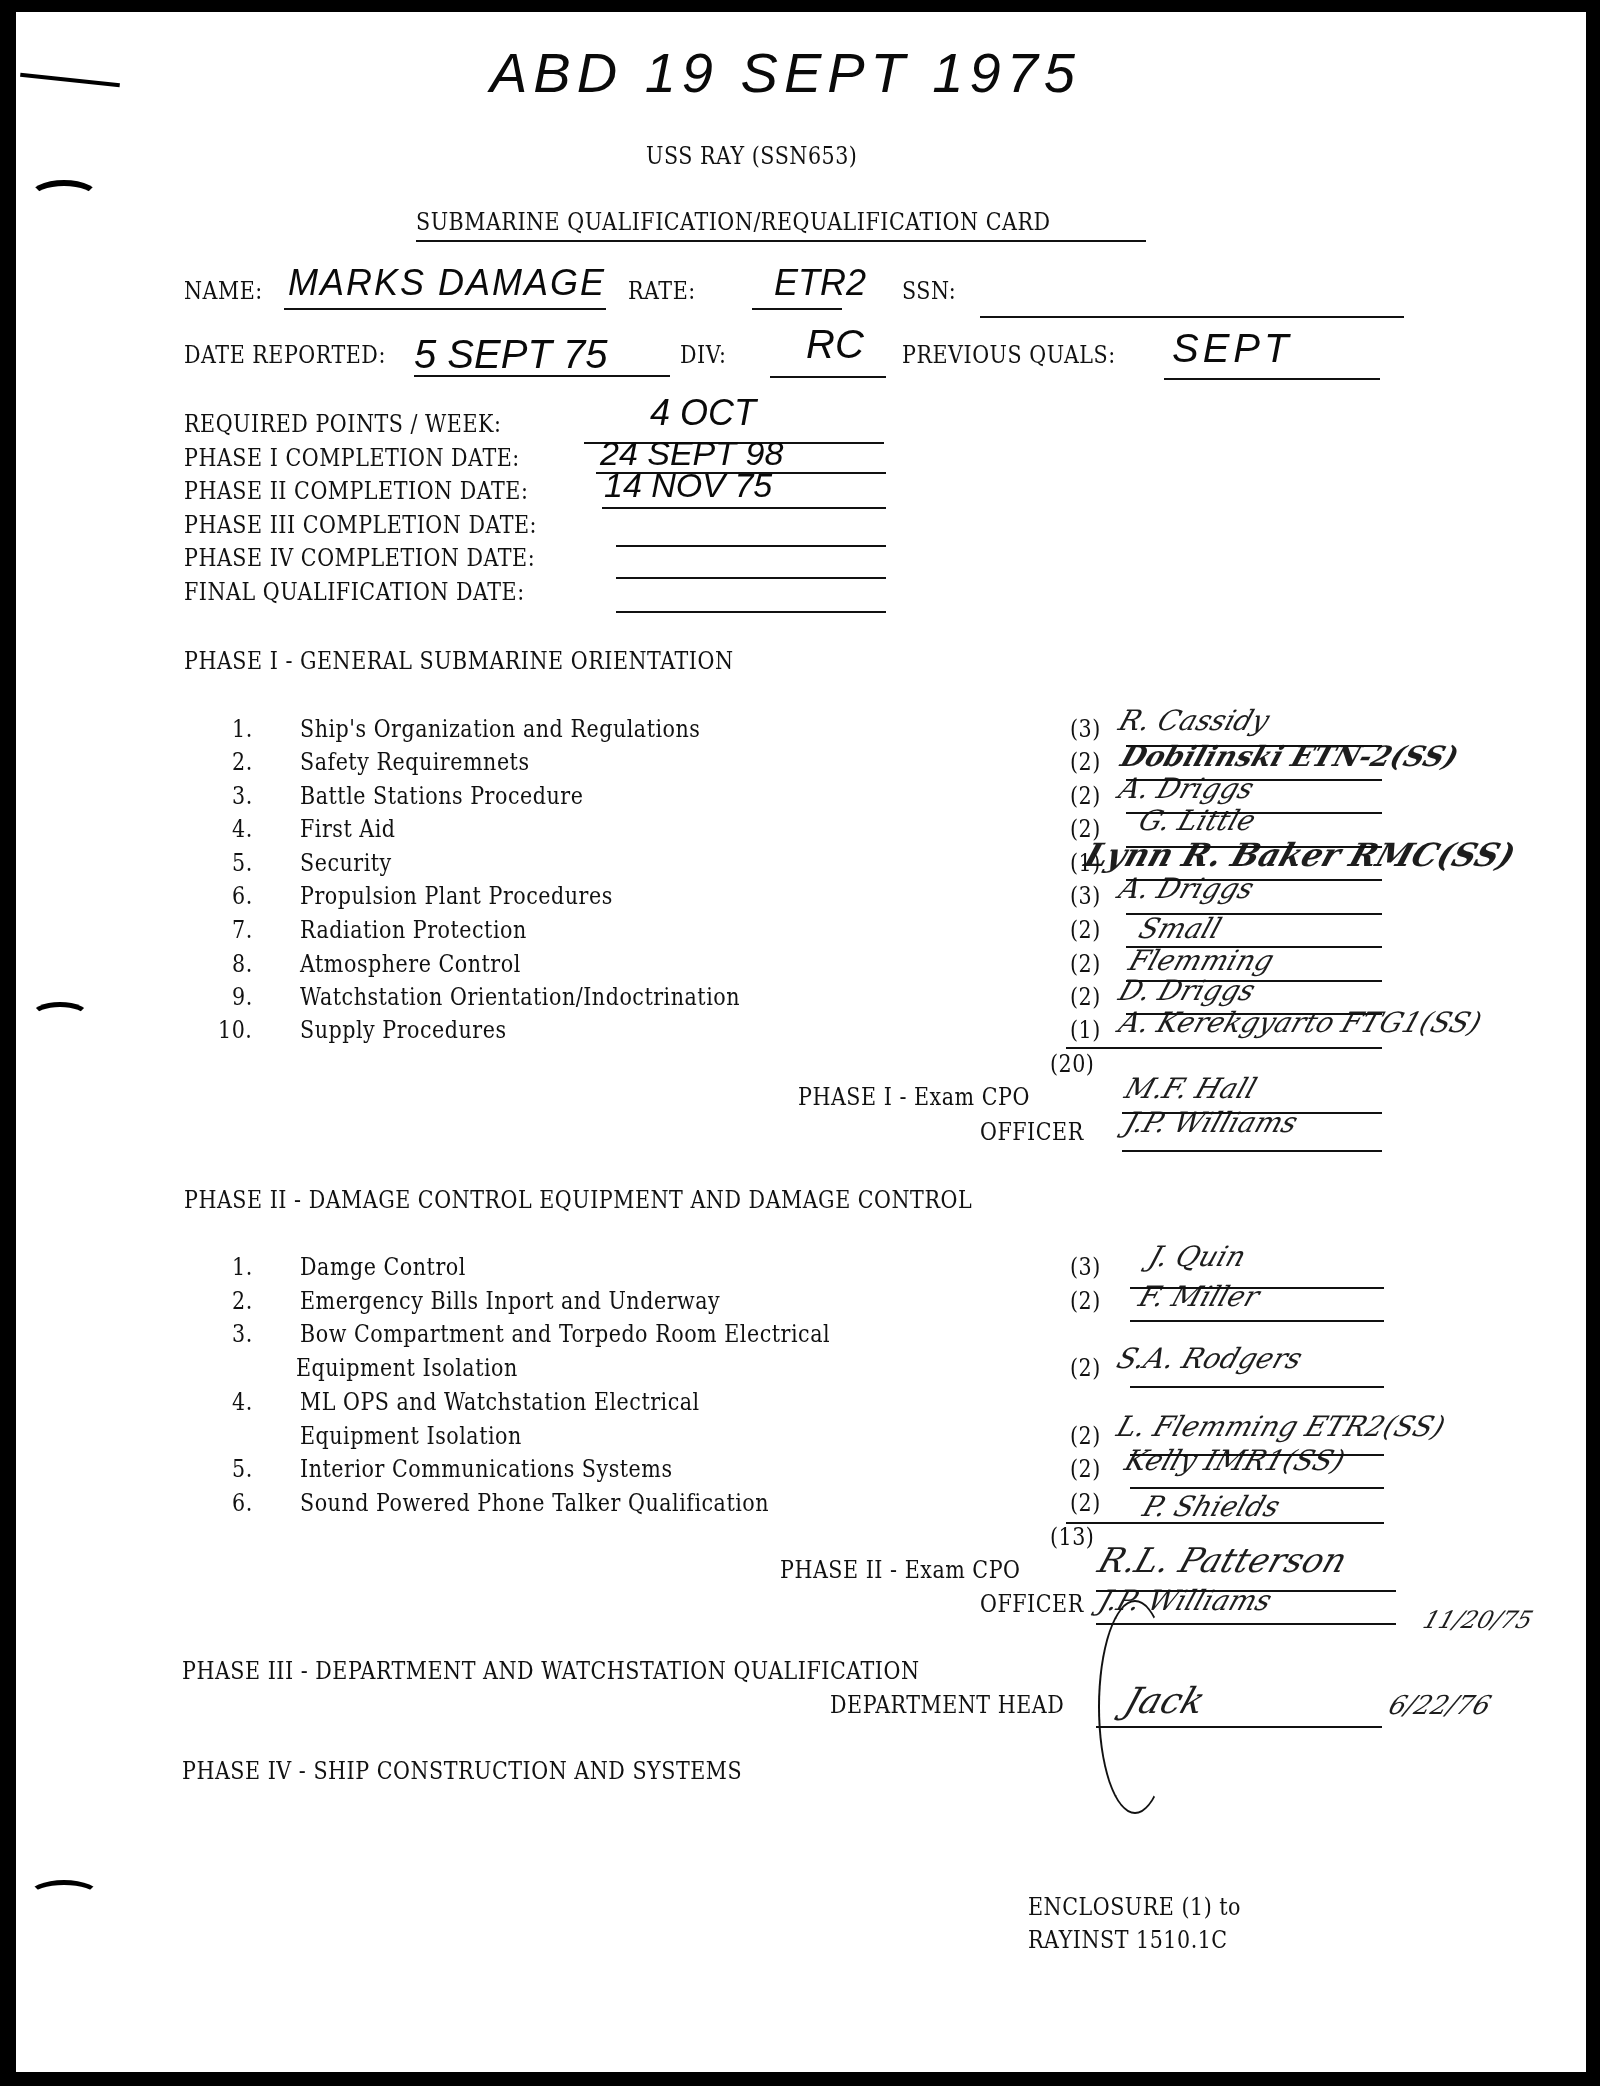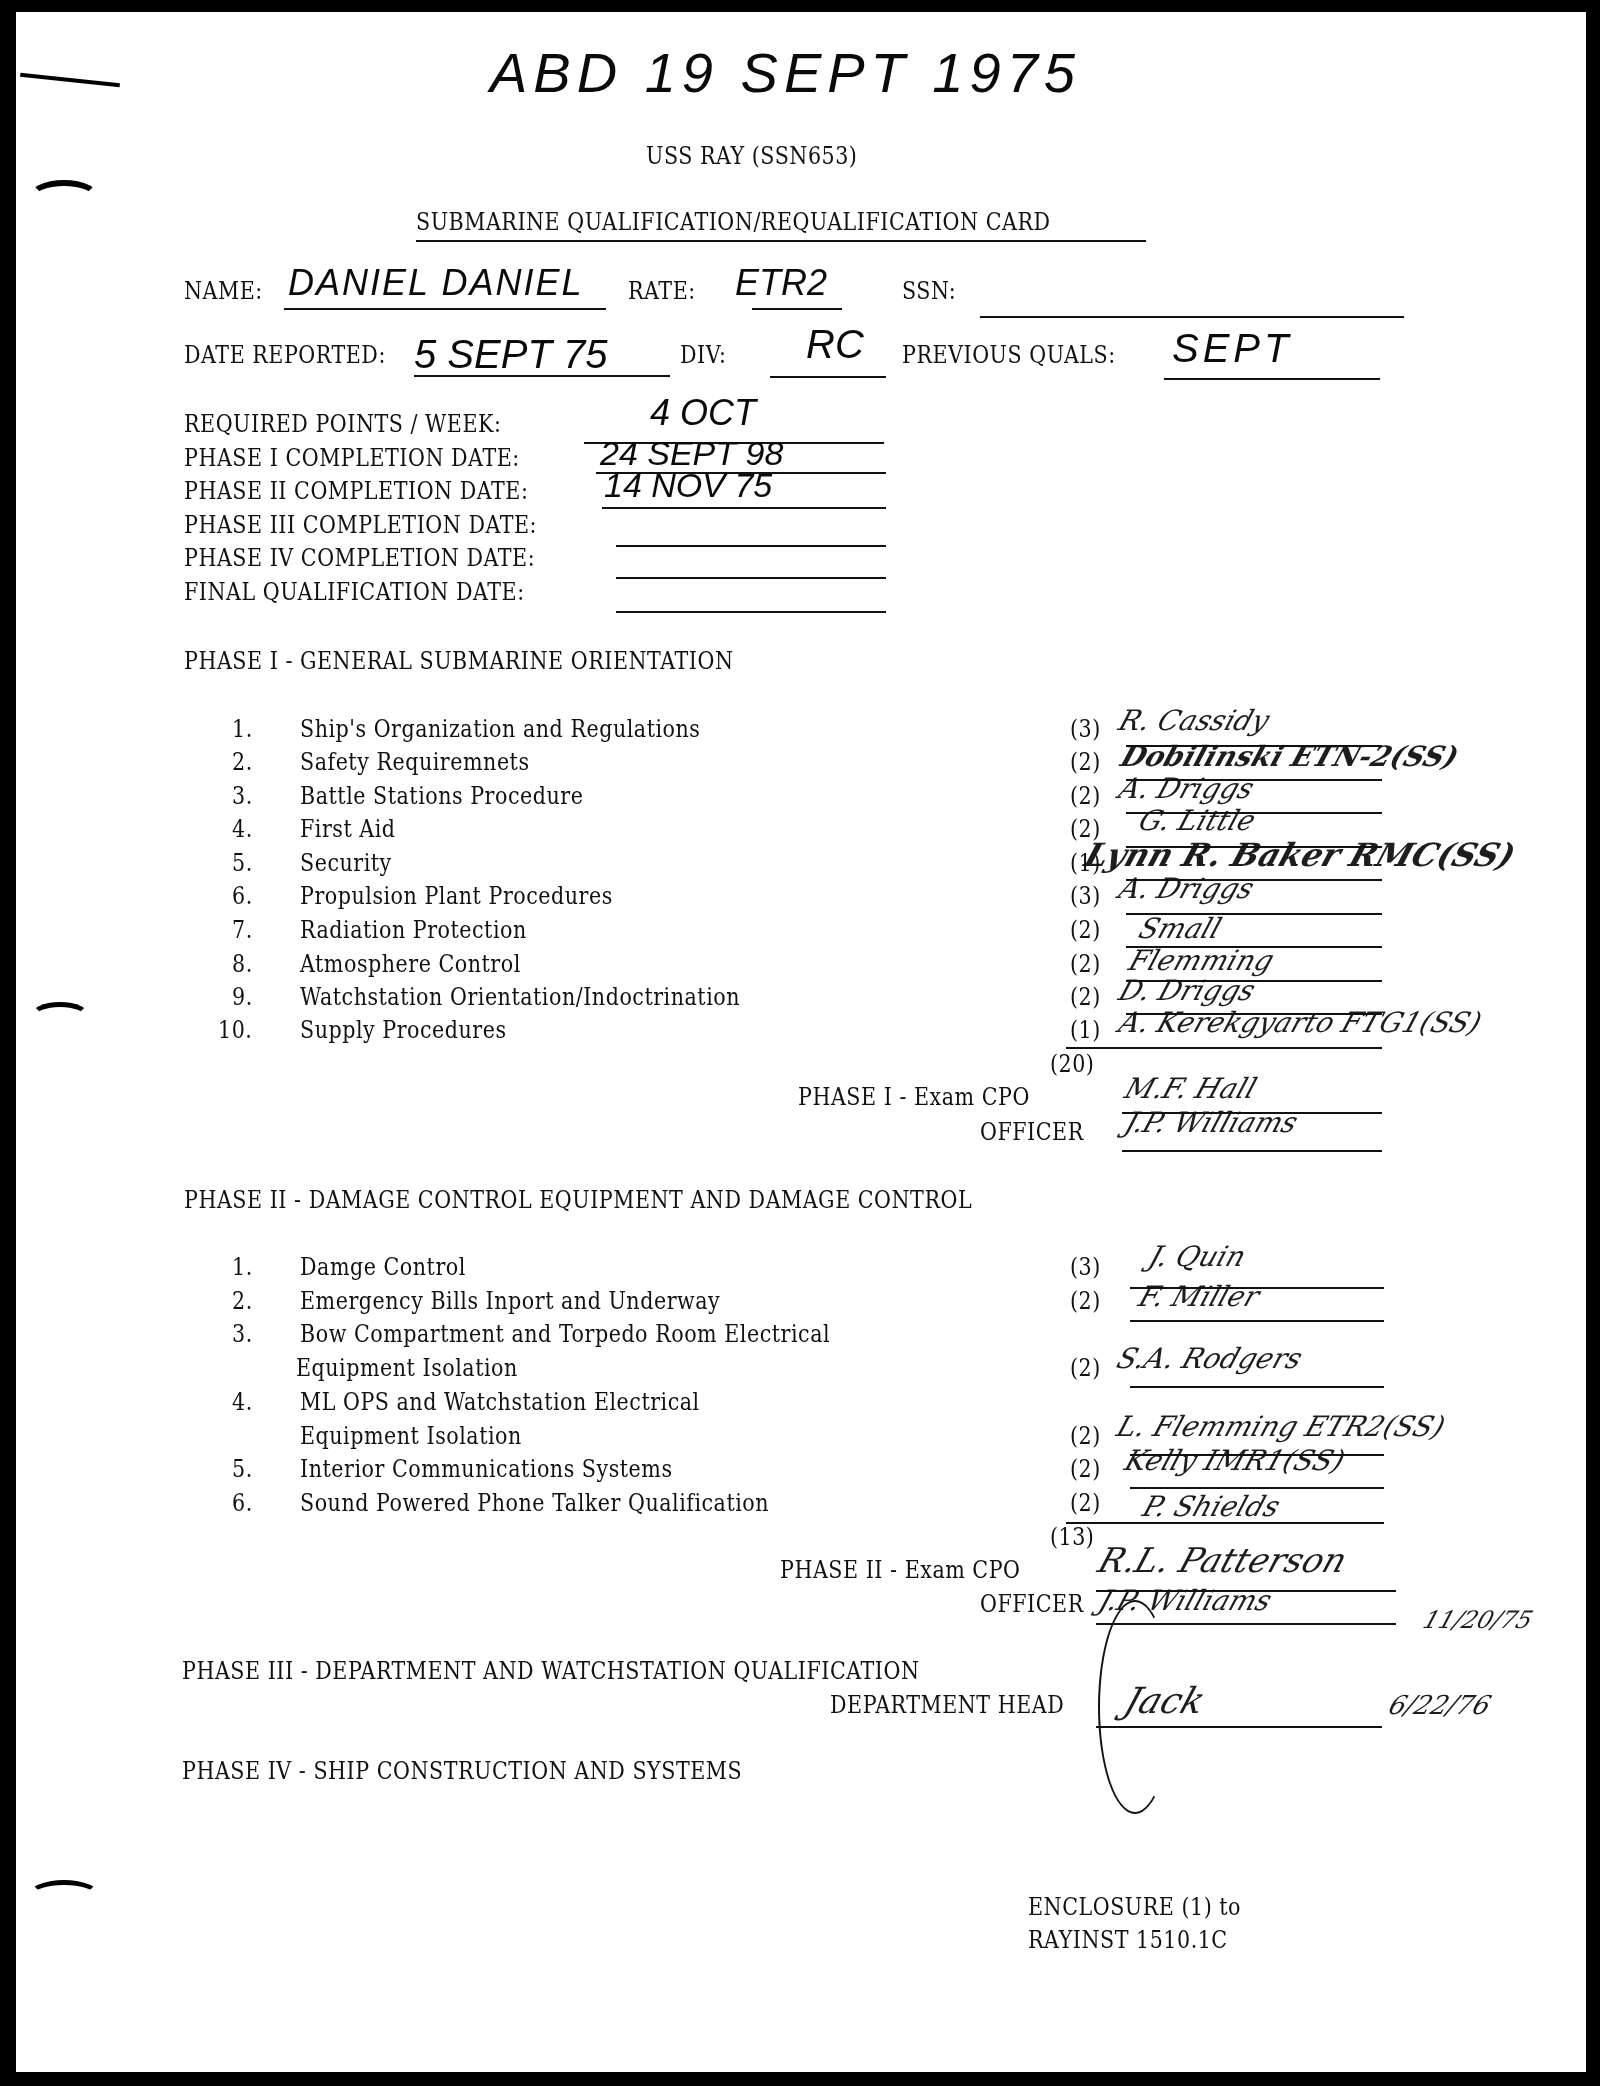--- a/index.html
+++ b/index.html
@@ -24,24 +24,24 @@
 <div class="mark" style="left:30px;top:1002px;width:50px;height:24px;border-width:5px;"></div>
 <div class="mark" style="left:28px;top:1880px;width:62px;height:26px;border-width:5px;"></div>
 <div class="abs" style="left:20px;top:78px;width:100px;height:4px;background:#000;transform:rotate(6deg);"></div>
 
 <div class="abs hand" style="left:490px;top:40px;font-size:56px;letter-spacing:6px;">ABD 19 SEPT 1975</div>
 <div class="abs mono" style="left:646px;top:142px;">USS RAY (SSN653)</div>
 <div class="abs mono" style="left:416px;top:208px;">SUBMARINE QUALIFICATION/REQUALIFICATION CARD</div>
 <div class="line" style="left:416px;top:240px;width:730px;"></div>
 
 <div class="abs mono" style="left:184px;top:277px;">NAME:</div>
-<div class="abs hand" style="left:288px;top:262px;font-size:36px;letter-spacing:2px;">DANIEL DANIEL</div>
+<div class="abs hand" style="left:288px;top:262px;font-size:36px;letter-spacing:2px;">MARKS DAMAGE</div>
 <div class="line" style="left:284px;top:308px;width:322px;"></div>
 <div class="abs mono" style="left:628px;top:277px;">RATE:</div>
-<div class="abs hand" style="left:735px;top:262px;font-size:36px;">ETR2</div>
+<div class="abs hand" style="left:774px;top:262px;font-size:36px;">ETR2</div>
 <div class="line" style="left:752px;top:308px;width:90px;"></div>
 <div class="abs mono" style="left:902px;top:277px;">SSN:</div>
 <div class="abs mono" style="left:980px;top:277px;min-width:420px;height:28px;"></div>
 <div class="line" style="left:980px;top:316px;width:424px;"></div>
 
 <div class="abs mono" style="left:184px;top:341px;">DATE REPORTED:</div>
 <div class="abs hand" style="left:414px;top:322px;font-size:40px;margin-top:10px;">5 SEPT 75</div>
 <div class="line" style="left:414px;top:375px;width:256px;"></div>
 <div class="abs mono" style="left:680px;top:341px;">DIV:</div>
 <div class="abs hand" style="left:806px;top:322px;font-size:40px;">RC</div>

